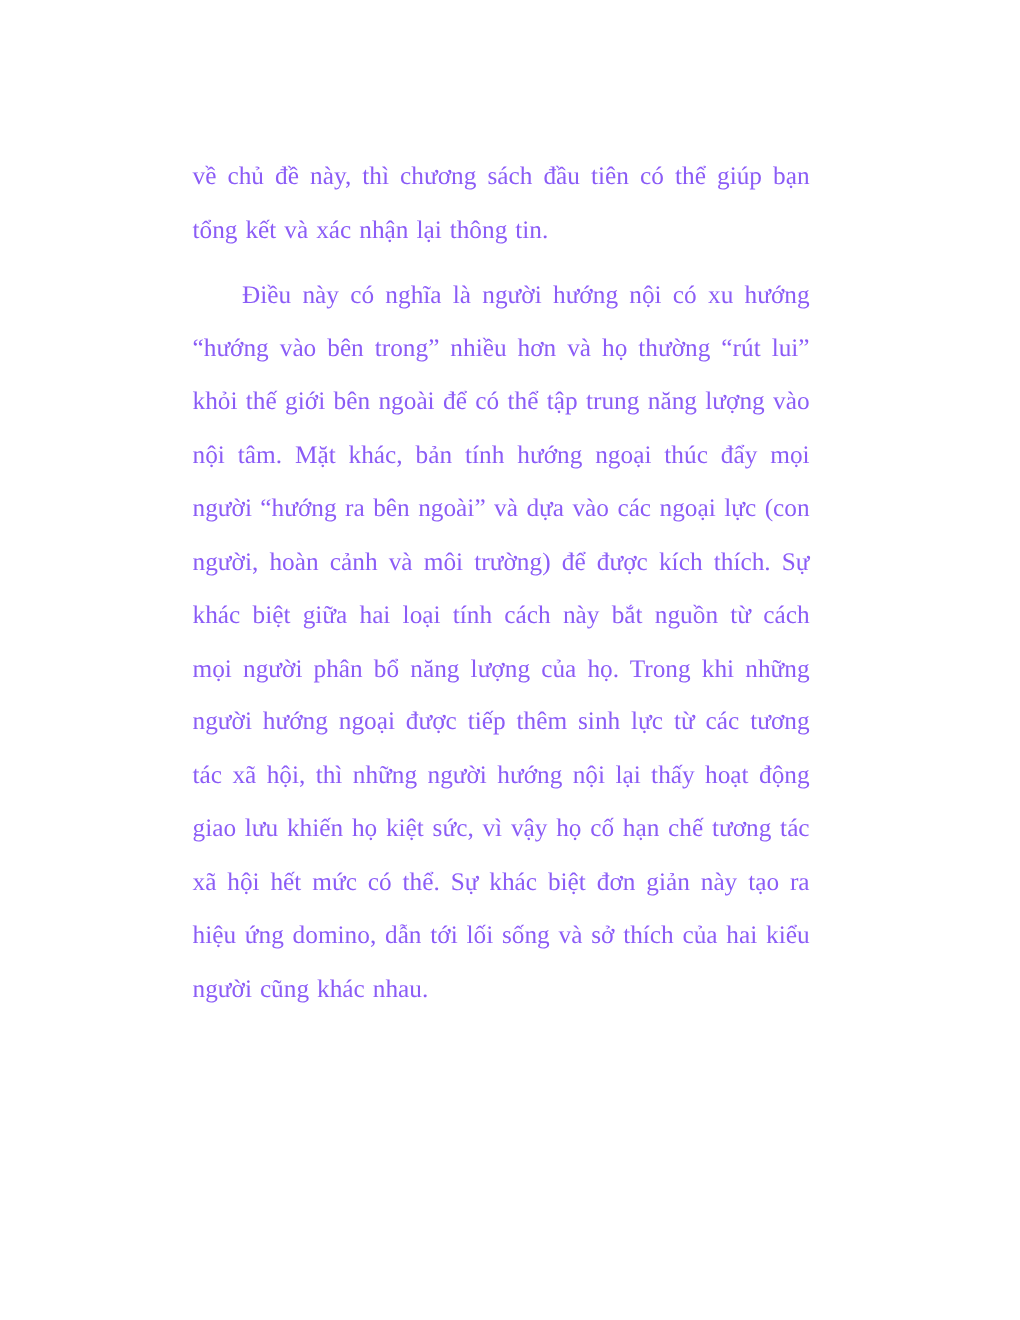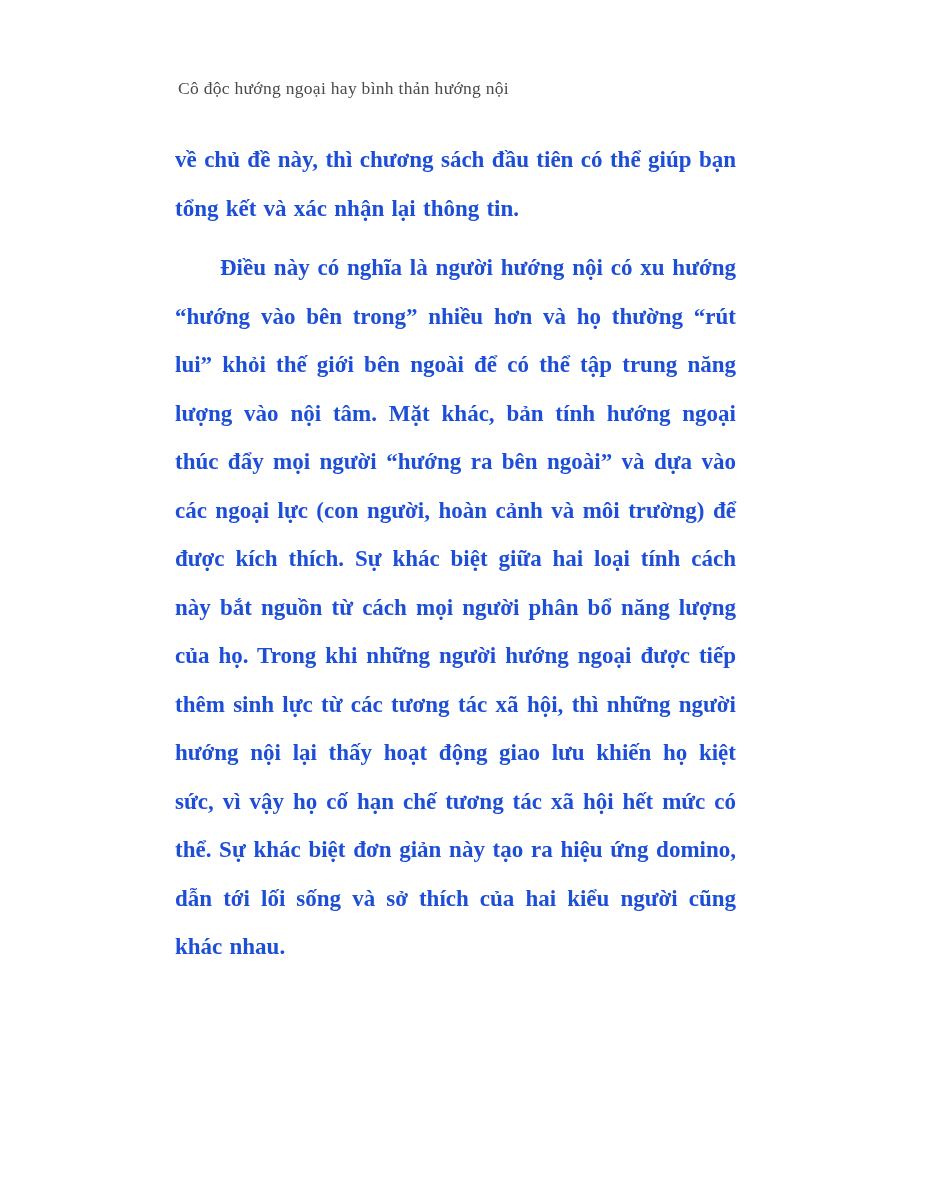--- a/index.html
+++ b/index.html
@@ -28,24 +28,23 @@
     letter-spacing: 0.3px;
   }
 
   .body-text {
     position: absolute;
     top: 136px;
     left: 175px;
     width: 561px;
     font-size: 23px;
     line-height: 48.5px;
-    color: #1d4ed8;
+    color: #8b5cf6;
     text-align: justify;
     word-spacing: 1.5px;
-    font-weight: bold;
   }
 
   .body-text p {
     margin: 0 0 11px 0;
   }
 
   .body-text p.indent {
     text-indent: 45px;
   }
 
@@ -70,21 +69,20 @@
     font-size: 21px;
     color: #3a3a3a;
     font-family: "Liberation Serif", "DejaVu Serif", serif;
   }
 </style>
 </head>
 <body>
 
 <div class="page">
 
-  <div class="running-header">Cô độc hướng ngoại hay bình thản hướng nội</div>
 
   <div class="body-text">
     <p class="para no-indent">về chủ đề này, thì chương sách đầu tiên có thể giúp bạn tổng kết và xác nhận lại thông tin.</p>
     <p class="para indent">Điều này có nghĩa là người hướng nội có xu hướng “hướng vào bên trong” nhiều hơn và họ thường “rút lui” khỏi thế giới bên ngoài để có thể tập trung năng lượng vào nội tâm. Mặt khác, bản tính hướng ngoại thúc đẩy mọi người “hướng ra bên ngoài” và dựa vào các ngoại lực (con người, hoàn cảnh và môi trường) để được kích thích. Sự khác biệt giữa hai loại tính cách này bắt nguồn từ cách mọi người phân bổ năng lượng của họ. Trong khi những người hướng ngoại được tiếp thêm sinh lực từ các tương tác xã hội, thì những người hướng nội lại thấy hoạt động giao lưu khiến họ kiệt sức, vì vậy họ cố hạn chế tương tác xã hội hết mức có thể. Sự khác biệt đơn giản này tạo ra hiệu ứng domino, dẫn tới lối sống và sở thích của hai kiểu người cũng khác nhau.</p>
   </div>
 
 
 </div>
 
 </body></html>

